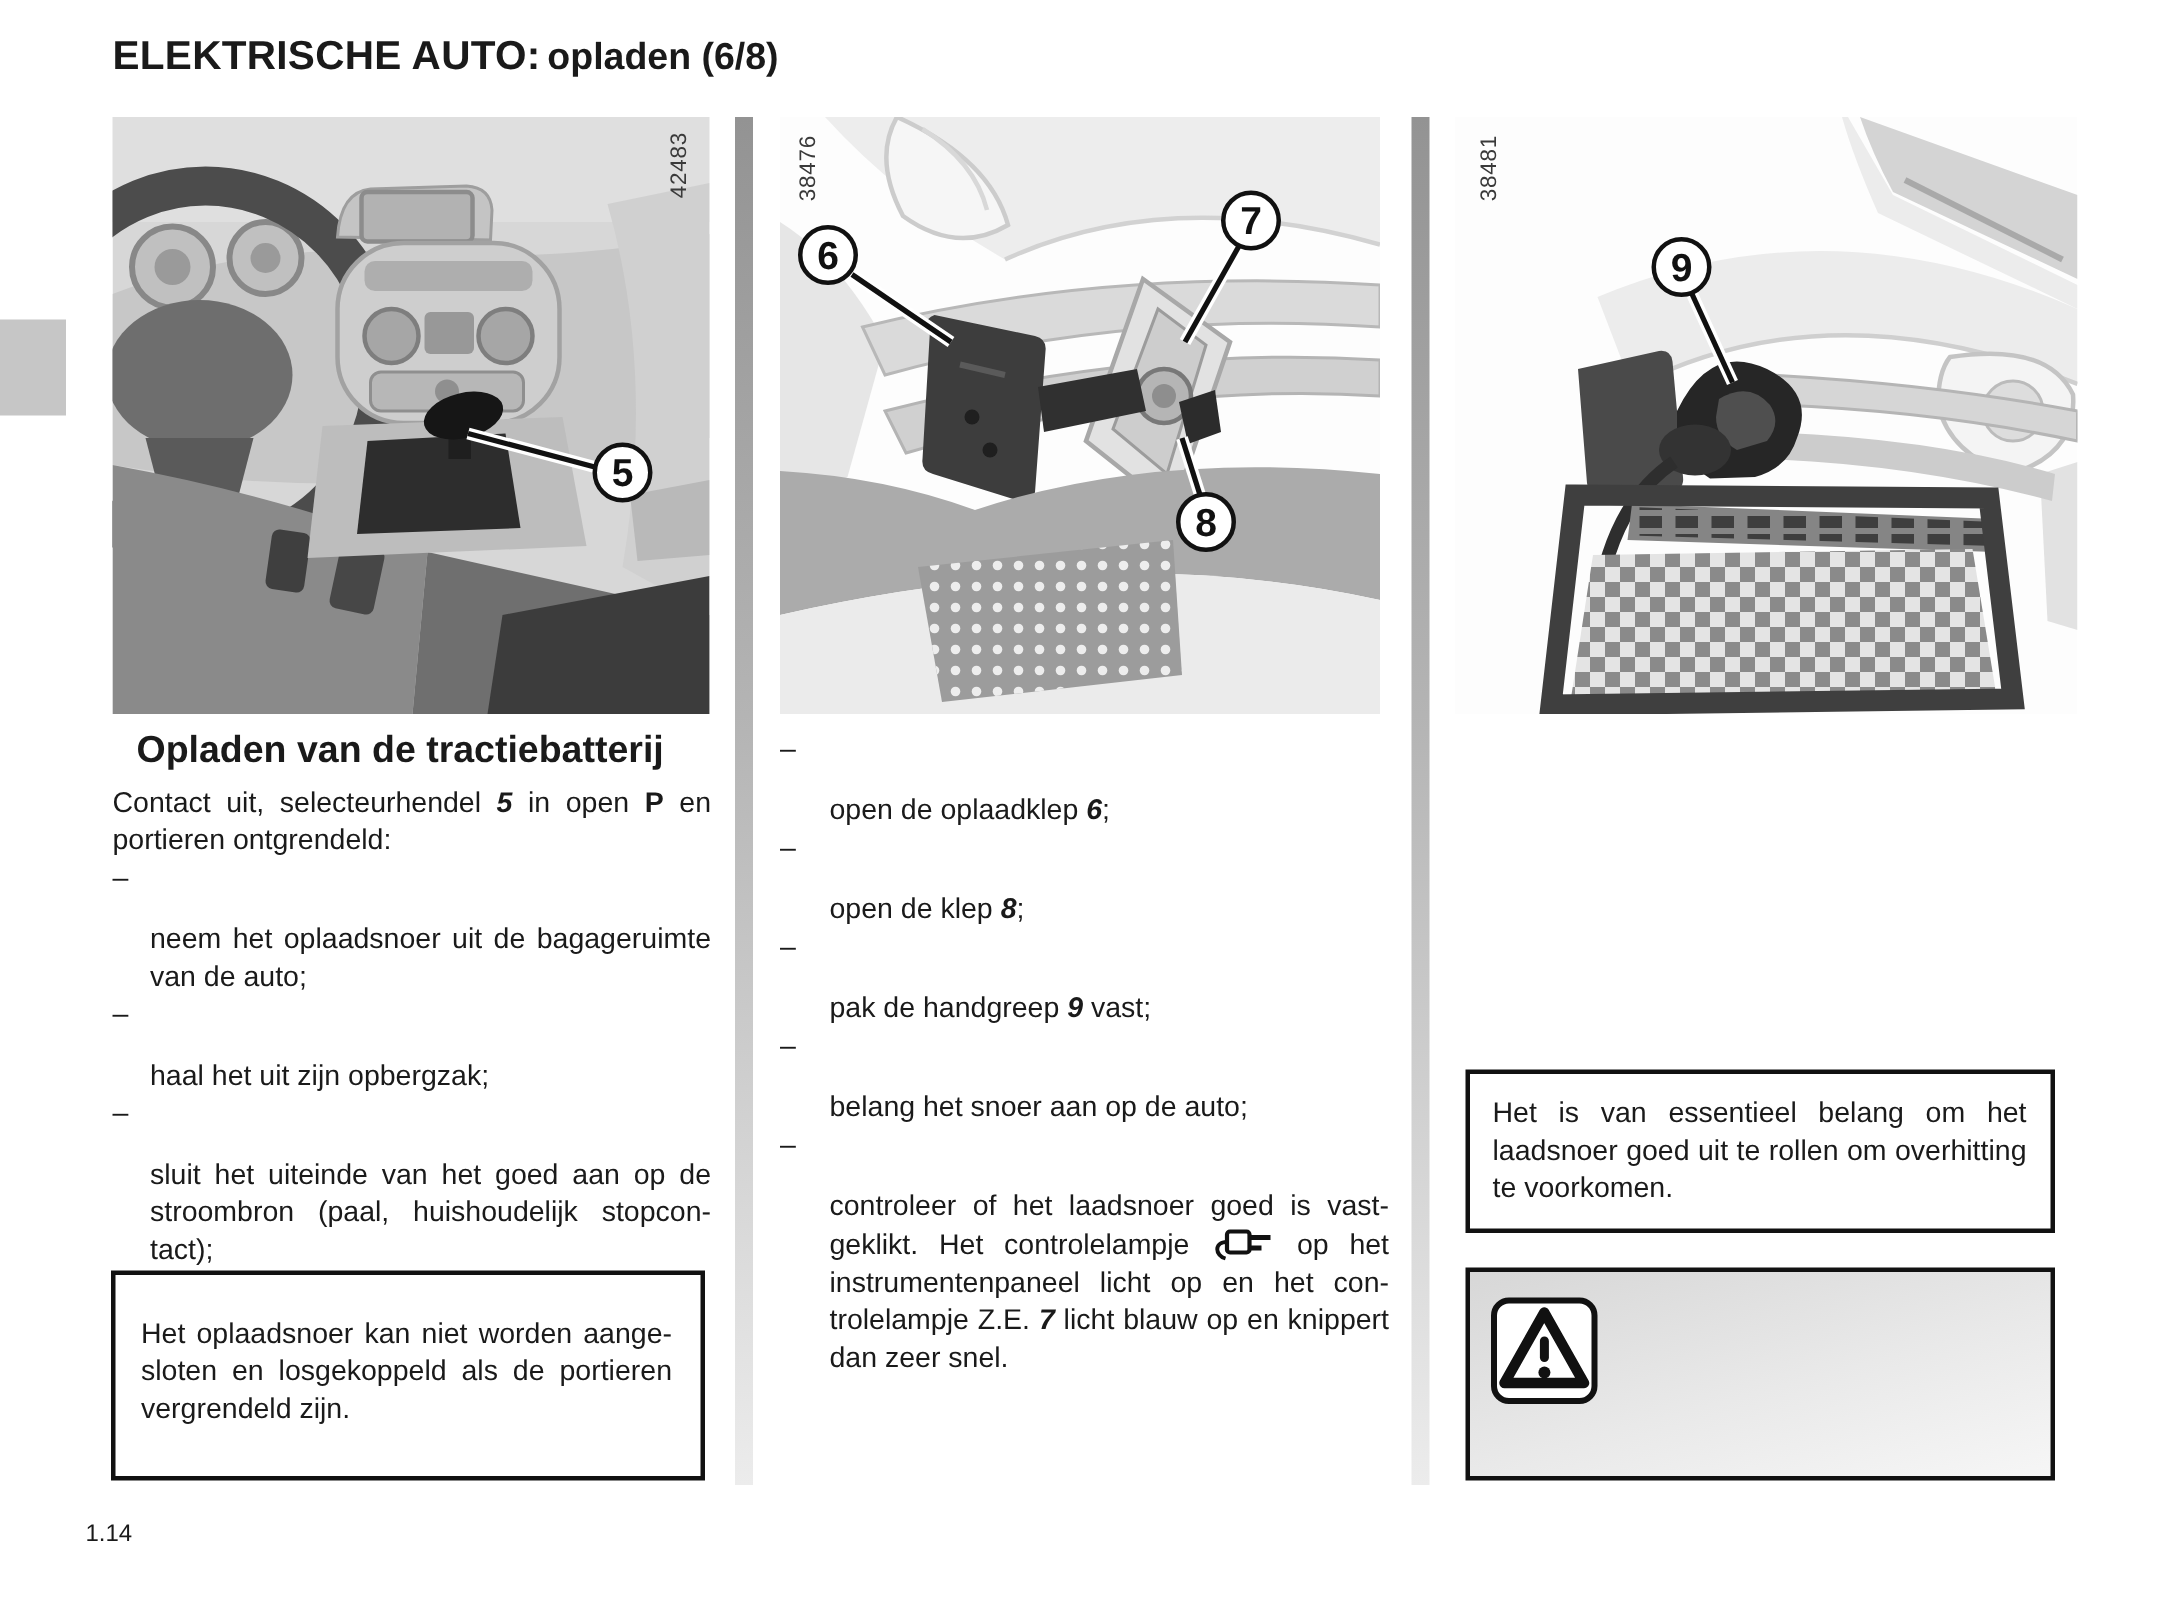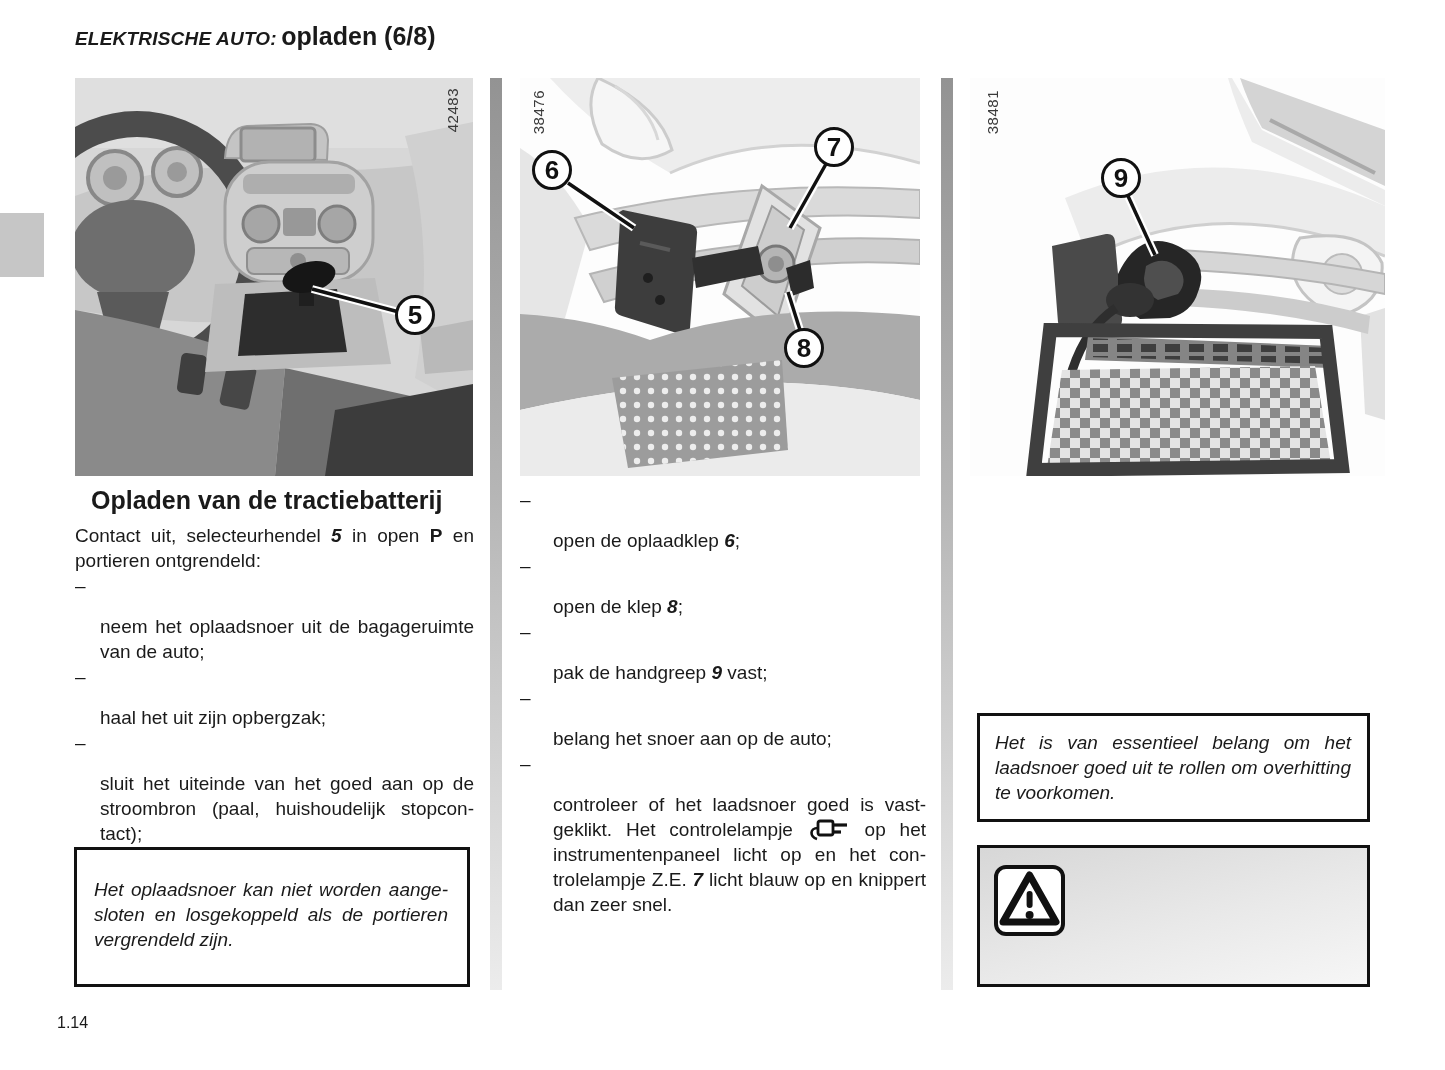--- a/index.html
+++ b/index.html
@@ -2,21 +2,21 @@
 <html><head>
 <meta charset="utf-8">
 <style>
   html,body{margin:0;padding:0;background:#fff;}
   .page{
     position:relative;width:1445px;height:1070px;background:#ffffff;
     font-family:"Liberation Sans", sans-serif;color:#1a1a1a;overflow:hidden;
   }
   
   .title{position:absolute;left:75px;top:22px;white-space:nowrap;}
-  .title .main{font-size:19px;font-weight:bold;letter-spacing:.2px;font-style:italic;}
+  .title .main{font-size:27px;font-weight:bold;letter-spacing:.2px;}
   .title .sub{font-size:25px;font-weight:bold;}
   
   .chapter-tab{position:absolute;left:0;top:213px;width:44px;height:64px;background:#c6c6c6;}
   
   .figure{position:absolute;top:78px;height:398px;}
   #fig1{left:75px;width:398px;}
   #fig2{left:520px;width:400px;}
   #fig3{left:970px;width:415px;}
   .figure svg.illu{display:block;width:100%;height:100%;}
   .fig-ref{
@@ -41,21 +41,21 @@
   .midcol{position:absolute;left:520px;top:487px;width:406px;}
   h2.heading{font-size:25px;font-weight:bold;margin:0 0 9px 16px;line-height:28px;}
   .para{font-size:19px;line-height:25px;text-align:justify;margin:0;}
   .li{display:flex;font-size:19px;line-height:25px;}
   .li .dash{flex:0 0 25px;}
   .midcol .li .dash{flex:0 0 33px;}
   .li .txt{flex:1;text-align:justify;margin-top:41px;}
   .bi{font-weight:bold;font-style:italic;}
   .b{font-weight:bold;}
   
-  .box{position:absolute;border:3px solid #111;box-sizing:border-box;background:#fff;font-style:italic;}
+  .box{position:absolute;border:3px solid #111;box-sizing:border-box;background:#fff;}
   #leftbox{left:74px;top:847px;width:396px;height:140px;display:flex;align-items:center;padding:0 19px 6px 17px;}
   #rightbox1{left:977px;top:713px;width:393px;height:109px;display:flex;align-items:center;padding:0 16px 0 15px;}
   #rightbox2{left:977px;top:845px;width:393px;height:142px;
     background:linear-gradient(165deg,#d7d7d7 0%,#e9e9e9 55%,#f6f6f6 100%);
     display:flex;align-items:flex-start;padding:16px 14px 0 13px;}
   #rightbox2 .warn-text{margin-top:14px;margin-left:15px;flex:1;}
   .box .para{font-size:19px;line-height:25px;}
   .warn-icon{flex:0 0 73px;height:73px;}
   
   .plug-icon{display:inline-block;width:40px;height:24px;vertical-align:-5px;margin:0 2px;}

